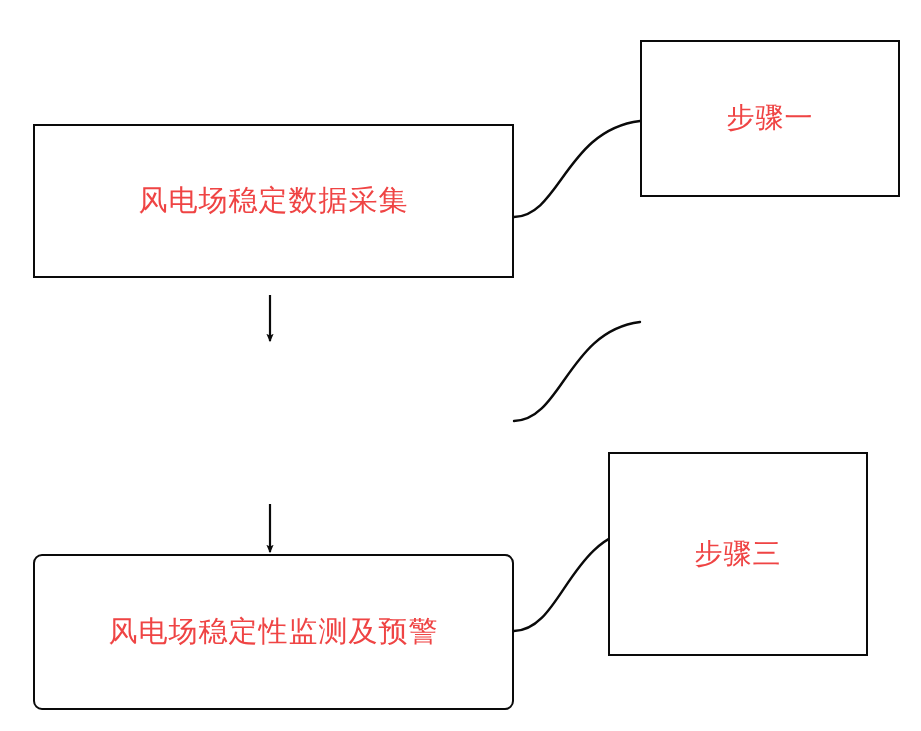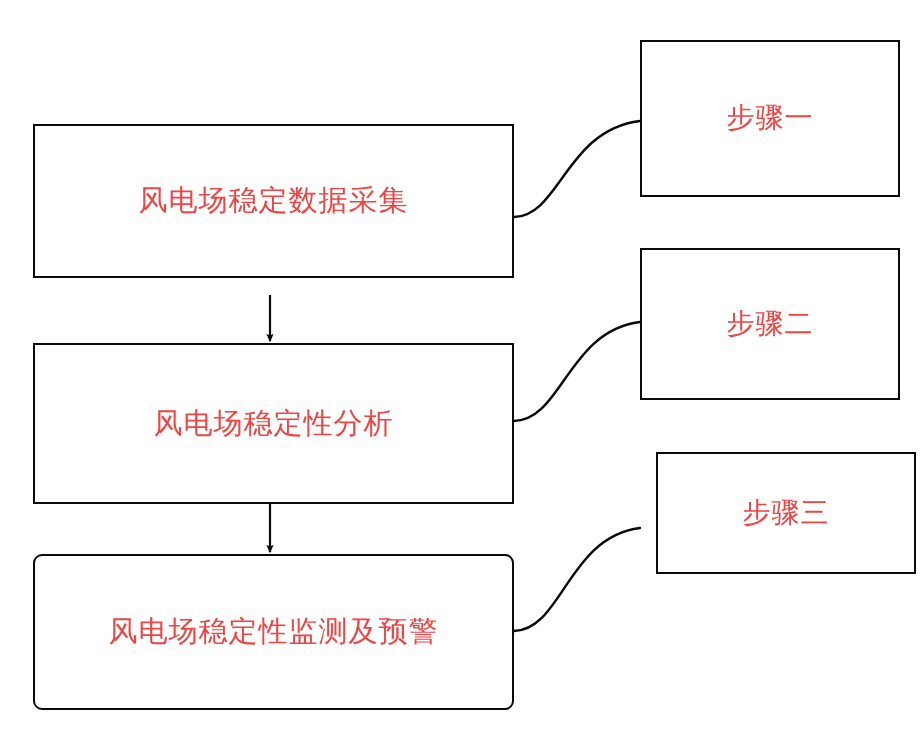--- a/index.html
+++ b/index.html
@@ -45,21 +45,21 @@
   .step-box .node-label {
     font-size: 28px;
   }
   
   #process-box-1 { left: 33px;  top: 124px; width: 481px; height: 154px; }
   #process-box-2 { left: 33px;  top: 343px; width: 481px; height: 161px; }
   #process-box-3 { left: 33px;  top: 554px; width: 481px; height: 156px; border-radius: 9px; }
   
   #step-box-1 { left: 640px; top: 40px;  width: 260px; height: 157px; }
   #step-box-2 { left: 640px; top: 248px; width: 260px; height: 152px; }
-  #step-box-3 { left: 656px; top: 452px; width: 260px; height: 122px; }
+  #step-box-3 { left: 608px; top: 452px; width: 260px; height: 204px; }
 </style>
 </head>
 <body>
 
 <div id="diagram-root">
 
   <svg id="connector-layer" viewBox="0 0 921 731" width="921" height="731" xmlns="http://www.w3.org/2000/svg">
     <defs>
       <marker id="arrowhead" markerWidth="9" markerHeight="9" refX="7.2" refY="4" orient="auto" markerUnits="userSpaceOnUse">
         <path d="M0,0.4 L8.4,4 L0,7.6 L1.6,4 Z" fill="#0a0a0a"></path>
@@ -74,33 +74,27 @@
 
     <path d="M514,421 C562,420 568,331 640,322" fill="none" stroke="#0a0a0a" stroke-width="2.4" stroke-linecap="round"></path>
 
     <path d="M514,631 C562,630 568,537 640,528" fill="none" stroke="#0a0a0a" stroke-width="2.4" stroke-linecap="round"></path>
   </svg>
 
   <div class="node-box process-box" id="process-box-1">
     <span class="node-label">风电场稳定数据采集</span>
   </div>
 
-  <div class="node-box process-box" id="process-box-2">
-    <span class="node-label">风电场稳定性分析</span>
-  </div>
 
   <div class="node-box process-box" id="process-box-3">
     <span class="node-label">风电场稳定性监测及预警</span>
   </div>
 
   <div class="node-box step-box" id="step-box-1">
     <span class="node-label">步骤一</span>
   </div>
 
-  <div class="node-box step-box" id="step-box-2">
-    <span class="node-label">步骤二</span>
-  </div>
 
   <div class="node-box step-box" id="step-box-3">
     <span class="node-label">步骤三</span>
   </div>
 
 </div>
 
 </body></html>

